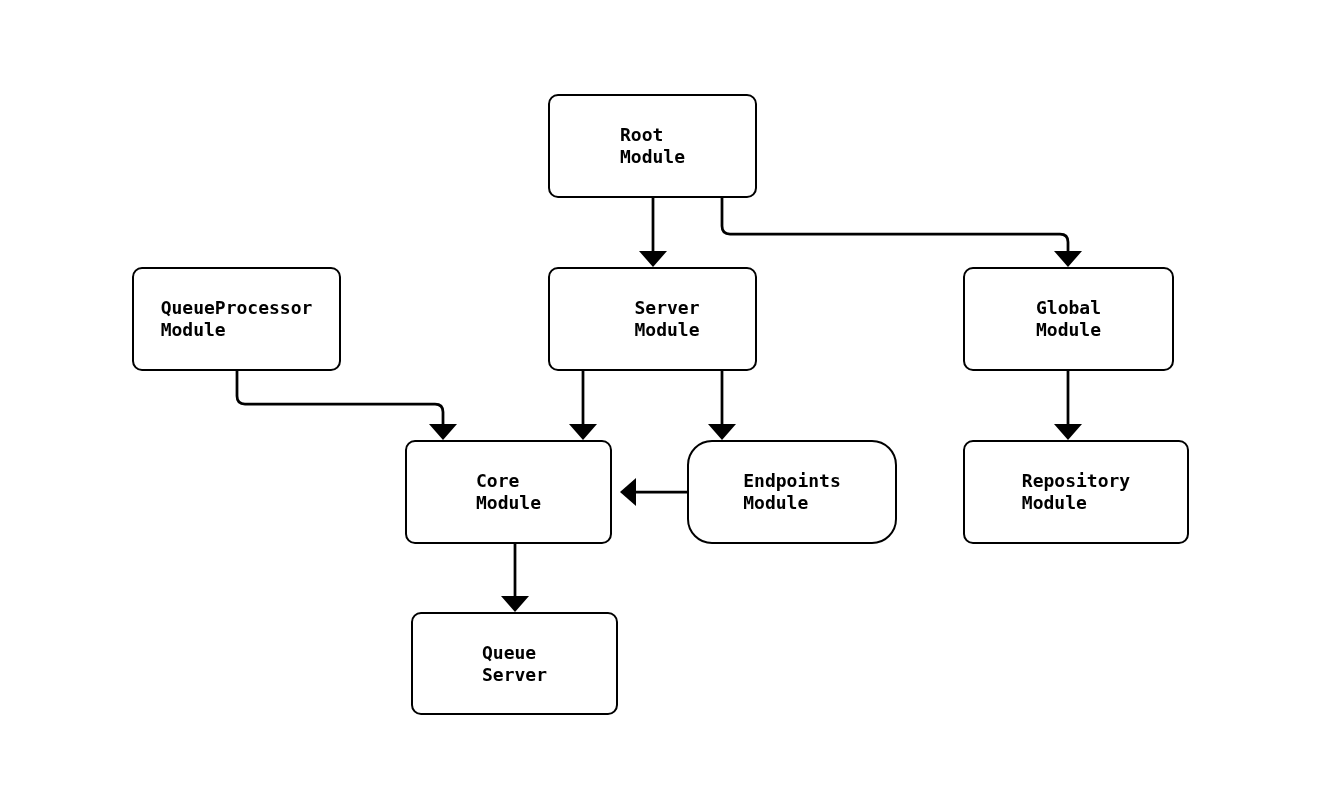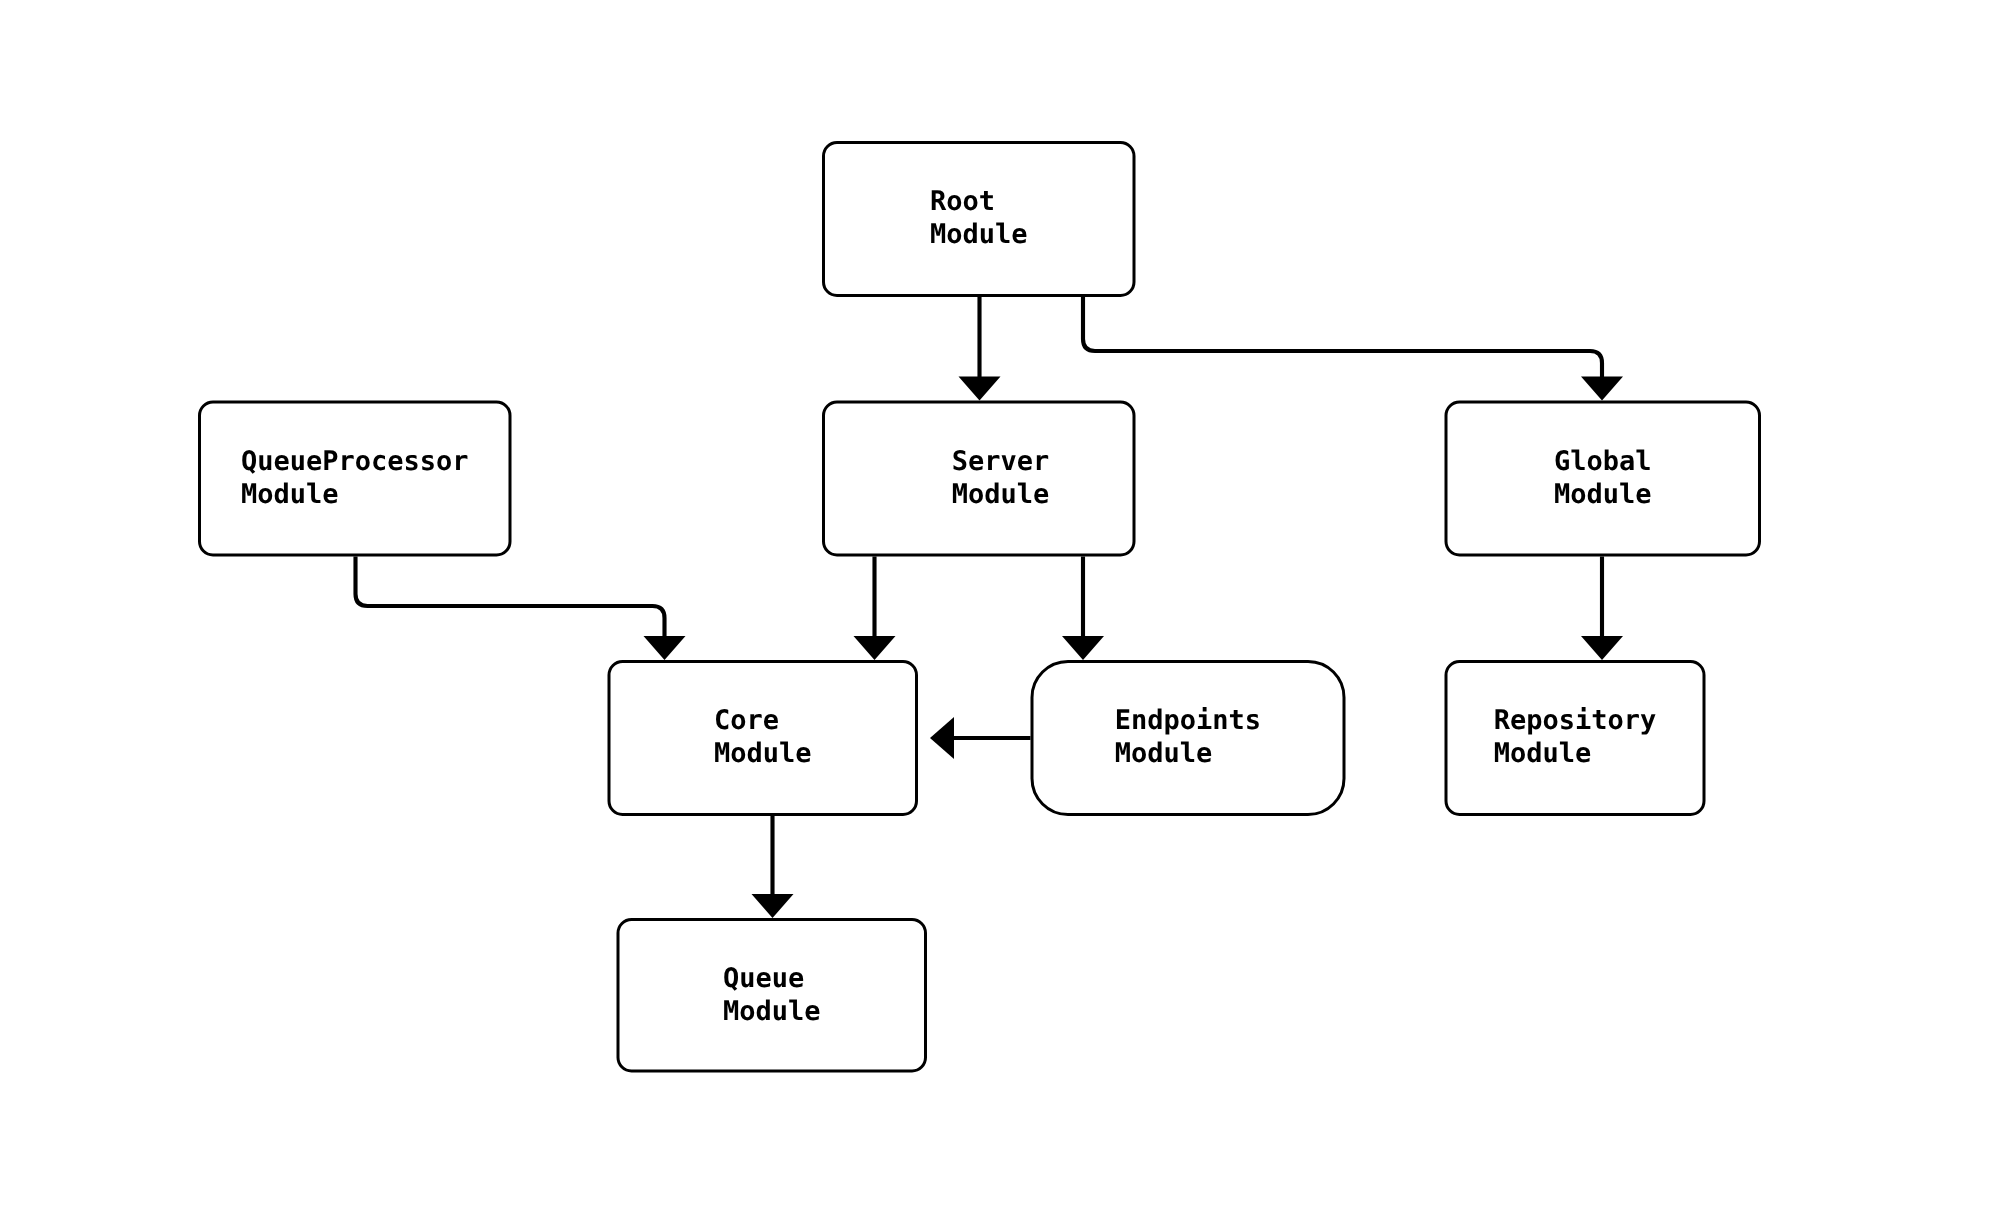--- a/index.html
+++ b/index.html
@@ -40,21 +40,21 @@
     color: #000000;
     white-space: pre-line;
   }
   
   #node-root          { left: 548px; top:  94px; width: 209px; height: 104px; }
   #node-queueprocessor{ left: 132px; top: 267px; width: 209px; height: 104px; }
   #node-server        { left: 548px; top: 267px; width: 209px; height: 104px; padding-left: 29px; }
   #node-global        { left: 963px; top: 267px; width: 211px; height: 104px; }
   #node-core          { left: 405px; top: 440px; width: 207px; height: 104px; }
   #node-endpoints     { left: 687px; top: 440px; width: 210px; height: 104px; border-radius: 25px; }
-  #node-repository    { left: 963px; top: 440px; width: 174px; height: 104px; }
+  #node-repository    { left: 963px; top: 440px; width: 226px; height: 104px; }
   #node-queue         { left: 411px; top: 612px; width: 207px; height: 103px; }
 
   .edge-line {
     fill: none;
     stroke: #000000;
     stroke-width: 2.75px;
   }
   .edge-head {
     fill: #000000;
     stroke: none;
@@ -138,16 +138,16 @@
 Module</span>
   </div>
 
   <div class="node" id="node-repository">
     <span class="label">Repository
 Module</span>
   </div>
 
   <div class="node" id="node-queue">
     <span class="label">Queue
-Module</span>
+Server</span>
   </div>
 
 </div>
 
 </body></html>

